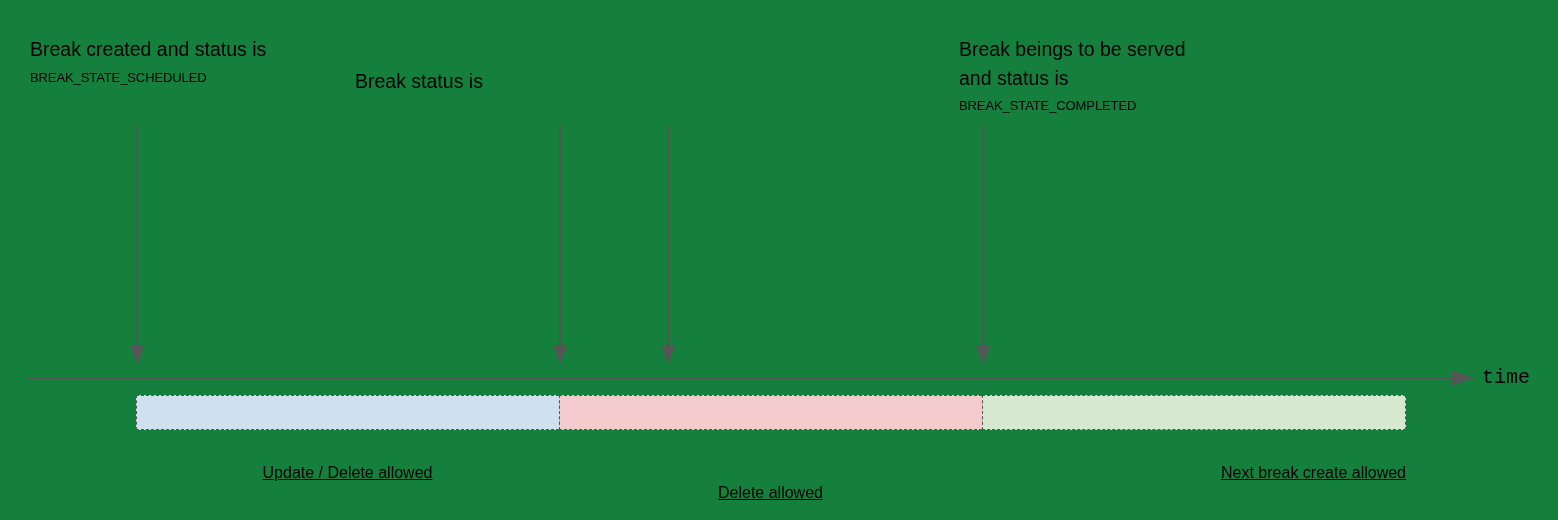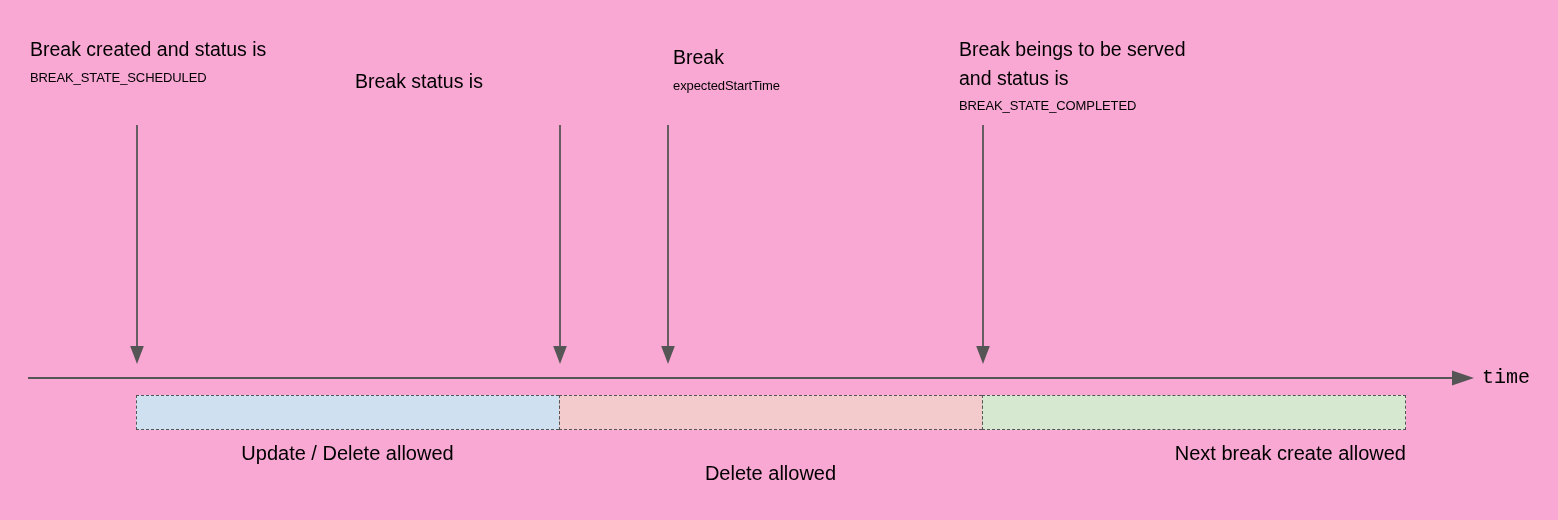--- a/index.html
+++ b/index.html
@@ -8,21 +8,21 @@
     background: #ffffff;
   }
   body {
     font-family: "Liberation Sans", sans-serif;
     -webkit-font-smoothing: antialiased;
   }
   #canvas {
     position: relative;
     width: 1558px;
     height: 520px;
-    background: #f9a8d4;
+    background: #15803d;
     overflow: hidden;
   }
 
   
   .annotation {
     position: absolute;
     color: #000000;
     font-size: 19.5px;
     line-height: 28.5px;
     white-space: nowrap;
@@ -90,49 +90,46 @@
     height: 35px;
     width: 0;
     border-left: 1.6px dashed #555555;
   }
   #sep-1 { left: 559px; }
   #sep-2 { left: 982px; }
 
   
   .caption {
     position: absolute;
-    top: 440px;
-    font-size: 20px;
+    top: 460px;
+    font-size: 16px;
     color: #000000;
     text-align: center;
     line-height: 26px;
     white-space: nowrap;
+    text-decoration: underline;
   }
   #cap-update { left: 136px; width: 423px; }
   #cap-delete { left: 559px; width: 423px; margin-top: 20px; }
   #cap-next   { left: 982px; width: 424px; text-align: right; }
 </style>
 </head>
 <body>
 
 <div id="canvas">
 
   <div class="annotation" id="ann-scheduled">
     <span class="ann-line sans">Break created and status is</span>
     <span class="ann-line mono">BREAK_STATE_SCHEDULED</span>
   </div>
 
   <div class="annotation" id="ann-decisioned">
     <span class="ann-line sans">Break status is</span>
   </div>
 
-  <div class="annotation" id="ann-expected">
-    <span class="ann-line sans">Break</span>
-    <span class="ann-line mono">expectedStartTime</span>
-  </div>
 
   <div class="annotation" id="ann-completed">
     <span class="ann-line sans">Break beings to be served</span>
     <span class="ann-line sans">and status is</span>
     <span class="ann-line mono">BREAK_STATE_COMPLETED</span>
   </div>
 
   <div class="v-arrow" style="left:128px;">
     <svg width="18" height="240" viewBox="0 0 18 240">
       <line x1="9" y1="0" x2="9" y2="224" stroke="#555555" stroke-width="1.8"></line>

